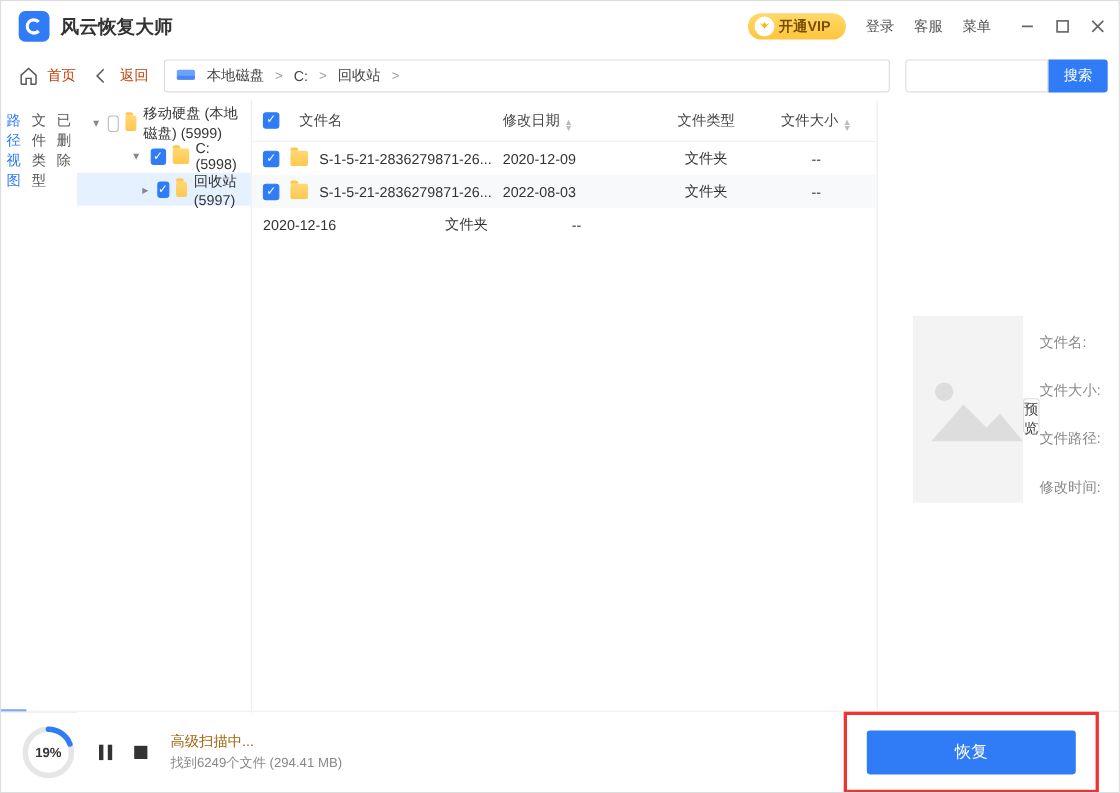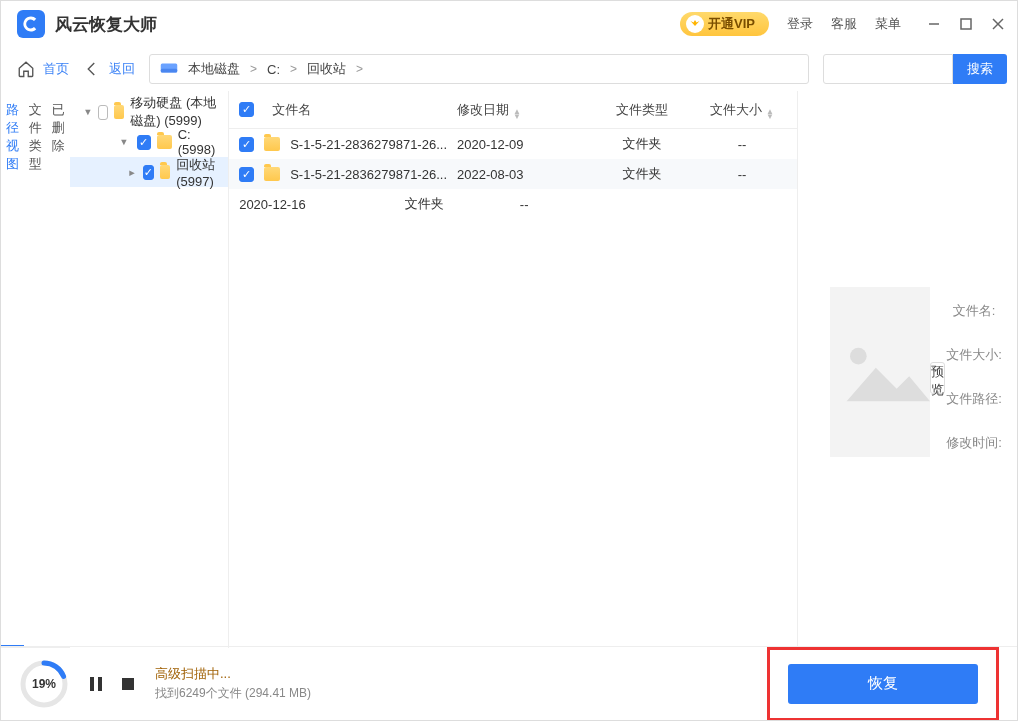--- a/index.html
+++ b/index.html
@@ -15,21 +15,21 @@
   .vip-pill { background: linear-gradient(#ffd96b,#ffc53e); border-radius: 20px; padding: 3px 14px 3px 6px; display:flex; align-items:center; gap:4px; font-size:13px; color:#7a4e00; font-weight:bold;}
   .vip-pill .v { background:#fff; border-radius:50%; width:18px; height:18px; display:flex;align-items:center;justify-content:center;}
   .vip-pill .v svg { width:12px; height:12px; fill:#ffb400; }
   .t-link { color:#555; cursor:pointer; font-size:13px;}
   .win-btns { display:flex; gap:14px; margin-left:6px;}
   .win-btn { width:18px; height:18px; display:flex; align-items:center; justify-content:center; color:#666; cursor:pointer;}
   .win-btn svg { width:14px; height:14px; stroke:#666; fill:none; stroke-width:1.5;}
 
   
   .toolbar { height: 44px; display:flex; align-items:center; padding: 0 10px 0 16px; gap:14px;}
-  .tb-group { display:flex; align-items:center; gap:8px; cursor:pointer; color:#3b82f6;}
+  .tb-group { display:flex; align-items:center; gap:8px; cursor:pointer; color:#c2410c;}
   .tb-group svg { width:18px; height:18px; stroke:#555; fill:none; stroke-width:1.8;}
   .breadcrumb { flex:1; height:30px; border:1px solid #ddd; border-radius:3px; display:flex; align-items:center; padding:0 10px; gap:10px; color:#444; background:#fff;}
   .breadcrumb .disk-ico svg { width:18px; height:14px; }
   .bc-sep { color:#999; font-size:12px;}
   .search-wrap { display:flex; align-items:center; gap:0;}
   .search-input { width:130px; height:30px; border:1px solid #ddd; border-radius:3px 0 0 3px; padding:0 8px 0 30px; position:relative;}
   .search-box { position:relative;}
   .search-ico { position:absolute; left:8px; top:7px;}
   .search-ico svg { width:16px;height:16px; stroke:#aaa; fill:none; stroke-width:2;}
   .search-btn { height:30px; background:#2f7cf6; color:#fff; border:none; padding:0 14px; border-radius:0 3px 3px 0; cursor:pointer; font-size:13px;}
@@ -67,21 +67,21 @@
   .trow .col-name { gap:10px;}
   .fname { white-space:nowrap; overflow:hidden; text-overflow:ellipsis; max-width:230px;}
 
   
   .rightpane { width:220px; border-left:1px solid #eee; padding:16px 32px; display:flex; flex-direction:row; align-items:center;}
   .preview-box { width:170px; height:170px; background:#f3f3f3; display:flex; align-items:center; justify-content:center; margin-top:5px;}
   .preview-box svg { width:100px; height:80px;}
   .preview-btn { width:170px; height:32px; margin-top:16px; background:#fff; border:1px solid #ddd; border-radius:3px; cursor:pointer; font-size:13px; color:#444;}
   .info-list { width:100%; margin-top:40px; font-size:13px; color:#888;}
   .info-row { display:flex; gap:14px; margin-bottom:14px;}
-  .info-row .lab { width:62px;text-align:center;}
+  .info-row .lab { width:62px;}
   .info-row .val { color:#888;}
 
   
   .footer { position:absolute; bottom:0; left:0; right:0; height:74px; border-top:1px solid #eee; display:flex; align-items:center; padding:0 18px; gap:18px;}
   .progress-ring { position:relative; width:50px; height:50px;}
   .progress-ring svg { transform:rotate(-90deg);}
   .progress-ring .pct { position:absolute; inset:0; display:flex; align-items:center; justify-content:center; font-size:12px; font-weight:bold;}
   .play-btns { display:flex; gap:14px;}
   .pb { width:18px; height:18px; cursor:pointer;}
   .scan-text .l1 { color:#a16207; font-size:13px;}

